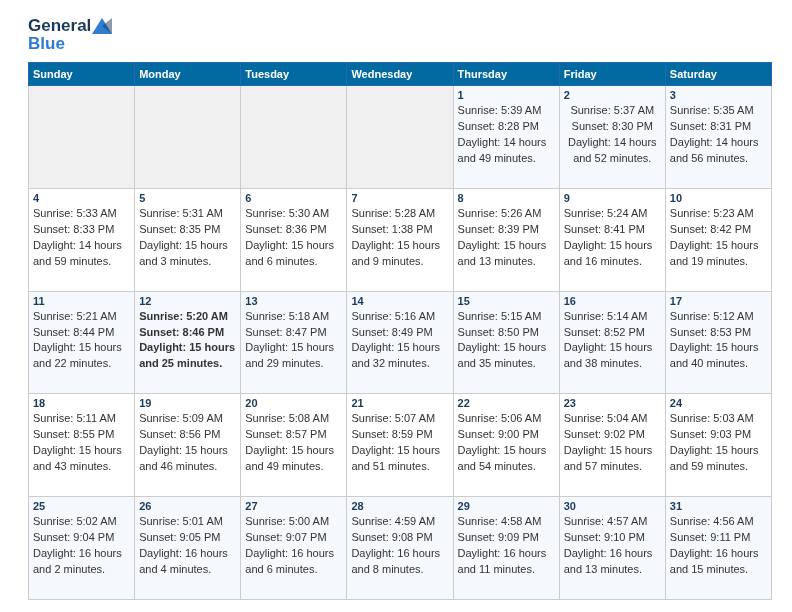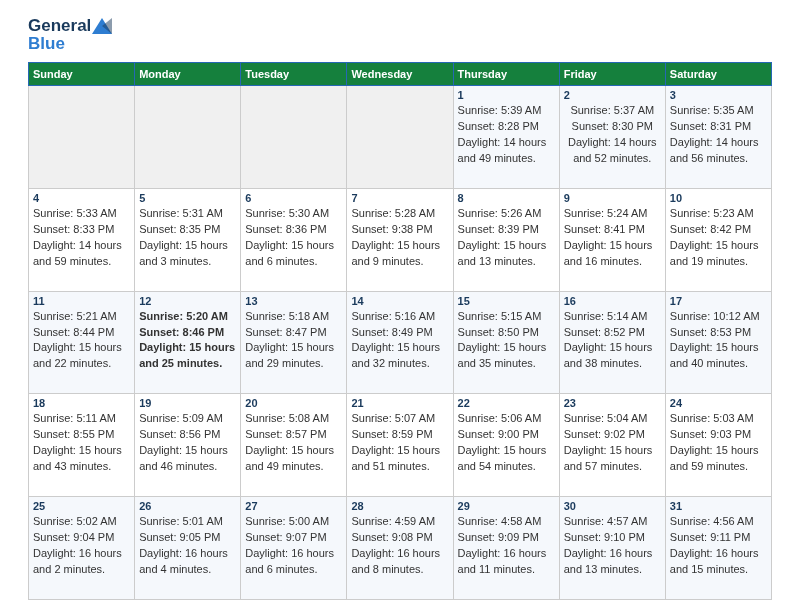--- a/index.html
+++ b/index.html
@@ -44,21 +44,21 @@
       color: #333;
     }
     .calendar {
       flex: 1;
       border: 1px solid #ccc;
       border-collapse: collapse;
       width: 100%;
       table-layout: fixed;
     }
     .calendar thead tr th {
-      background: #15803d;
+      background: #0369a1;
       color: #fff;
       font-size: 11px;
       font-weight: bold;
       padding: 5px 4px;
       text-align: left;
       border: 1px solid #2567b5;
     }
     .calendar tbody tr td {
       vertical-align: top;
       border: 1px solid #ccc;
@@ -169,21 +169,21 @@
           <td>
             <span class="day-number">6</span>
             <div class="day-info" style="white-space: pre-line;">Sunrise: 5:30 AM
 Sunset: 8:36 PM
 Daylight: 15 hours
 and 6 minutes.</div>
           </td>
           <td>
             <span class="day-number">7</span>
             <div class="day-info" style="white-space: pre-line;">Sunrise: 5:28 AM
-Sunset: 9:38 PM
+Sunset: 1:38 PM
 Daylight: 15 hours
 and 9 minutes.</div>
           </td>
           <td>
             <span class="day-number">8</span>
             <div class="day-info" style="white-space: pre-line;">Sunrise: 5:26 AM
 Sunset: 8:39 PM
 Daylight: 15 hours
 and 13 minutes.</div>
           </td>
@@ -240,21 +240,21 @@
           </td>
           <td>
             <span class="day-number">16</span>
             <div class="day-info" style="white-space: pre-line;">Sunrise: 5:14 AM
 Sunset: 8:52 PM
 Daylight: 15 hours
 and 38 minutes.</div>
           </td>
           <td>
             <span class="day-number">17</span>
-            <div class="day-info" style="white-space: pre-line;">Sunrise: 10:12 AM
+            <div class="day-info" style="white-space: pre-line;">Sunrise: 5:12 AM
 Sunset: 8:53 PM
 Daylight: 15 hours
 and 40 minutes.</div>
           </td>
         </tr>
         <tr>
           <td>
             <span class="day-number">18</span>
             <div class="day-info" style="white-space: pre-line;">Sunrise: 5:11 AM
 Sunset: 8:55 PM

